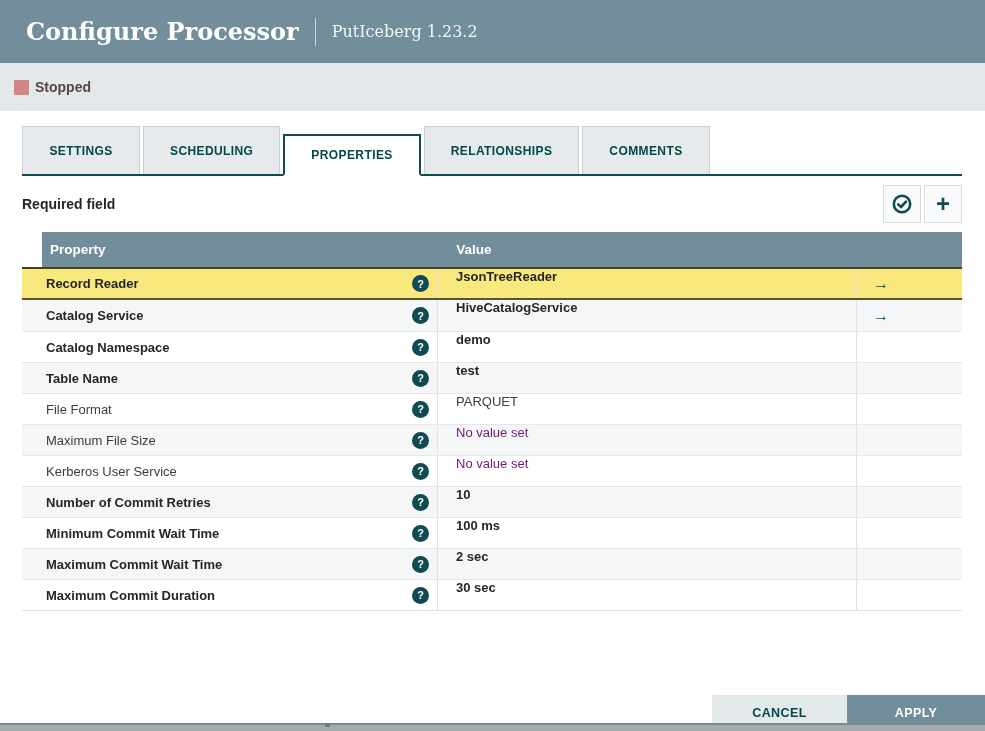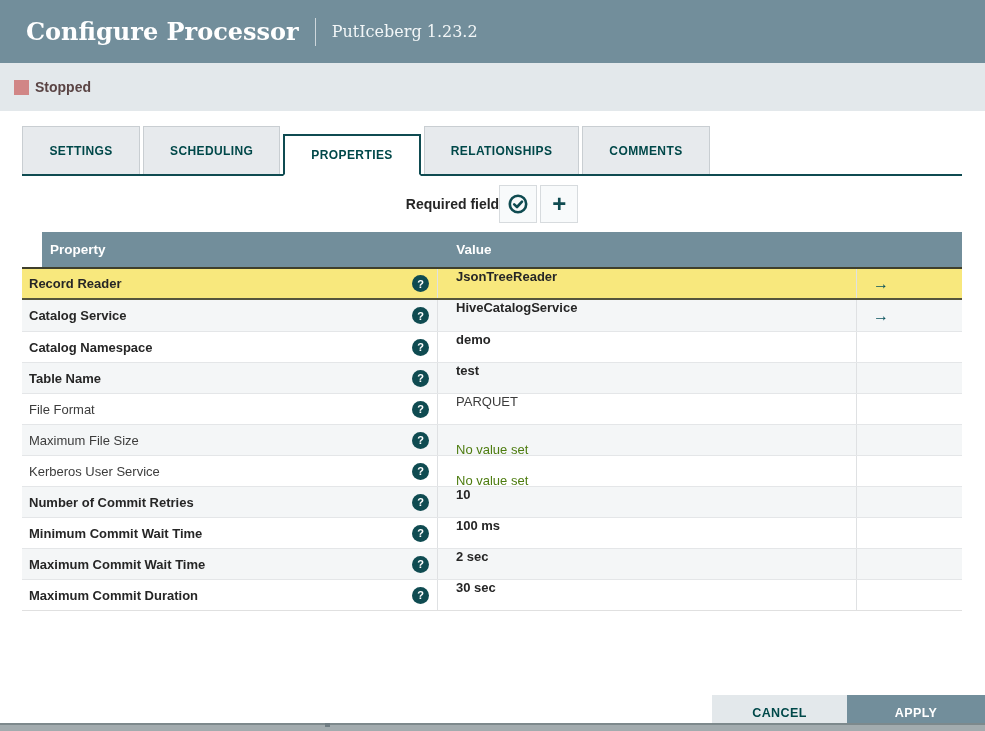--- a/index.html
+++ b/index.html
@@ -24,21 +24,21 @@
   
   .tabs { display:flex; align-items:flex-end; border-bottom:2px solid #0f4b51; }
   .tab { height:48px; min-width:118px; padding:0 26px; margin-right:3px;
          background:#e7eaed; border:1px solid #c9ced2; border-bottom:none;
          display:flex; align-items:center; justify-content:center;
          font-size:12px; font-weight:bold; letter-spacing:0.4px; color:#004849; cursor:pointer; }
   .tab.active { height:42px; margin-bottom:-2px; background:#fff;
                 border:2px solid #0f4b51; border-bottom:2px solid #fff; z-index:2; }
 
   
-  .prop-toolbar { height:56px; display:flex; align-items:center; justify-content:center; }
+  .prop-toolbar { height:56px; display:flex; align-items:center; justify-content:space-between; }
   .required-field { font-size:14px; font-weight:bold; color:#262626; }
   .icon-buttons { display:flex; gap:3px; }
   .icon-btn { width:38px; height:38px; background:#f8fafb; border:1px solid #d7dbde;
               display:flex; align-items:center; justify-content:center; cursor:pointer; }
   .icon-btn svg { display:block; }
   .plus-glyph { font-size:24px; font-weight:bold; color:#0f4b51; line-height:1; }
 
   
   .prop-table { width:940px; border-bottom:1px solid #e0e0e0; }
   .tbl-header { display:flex; height:35px; background:#728e9b; align-items:center;margin-left:20px; }
@@ -48,23 +48,23 @@
   .col-link { width:106px; }
 
   .tbl-row { display:flex; height:31px; align-items:center; background:#fff;
              border-top:1px solid #e4e6e8; font-size:13px; color:#3c3c3c; }
   .tbl-row:first-child { border-top:none; }
   .tbl-row.alt { background:#f4f6f7; }
   .tbl-row.selected { background:#f8e87d; height:33px;
                       border-top:2px solid #3f3f2c; border-bottom:2px solid #55553c; }
   .tbl-row.selected + .tbl-row { border-top:none; }
   .tbl-row.required .prop-name, .tbl-row.required .prop-value { font-weight:bold; color:#262626; }
-  .tbl-row.unset .prop-value { color:#4d7c0f;margin-top:17px; }
-
-  .cell-prop { width:415px; padding-left:7px; display:flex; align-items:center;
+  .tbl-row.unset .prop-value { color:#701a75; }
+
+  .cell-prop { width:415px; padding-left:24px; display:flex; align-items:center;
                justify-content:space-between; height:100%; }
   .cell-val  { width:419px; padding-left:18px; border-left:1px solid #dfe1e3;
                display:flex; align-items:flex-start; height:100%; }
   .cell-link { width:106px; padding-left:16px; border-left:1px solid #dfe1e3;
                display:flex; align-items:center; height:100%; }
   .help-icon { width:17px; height:17px; border-radius:50%; background:#0f4b51; color:#fff;
                font-size:11px; font-weight:bold; display:flex; align-items:center;
                justify-content:center; margin-right:8px; flex:0 0 auto; cursor:pointer; }
   .link-arrow { color:#07515c; font-size:16px; font-weight:bold; cursor:pointer; }
 

